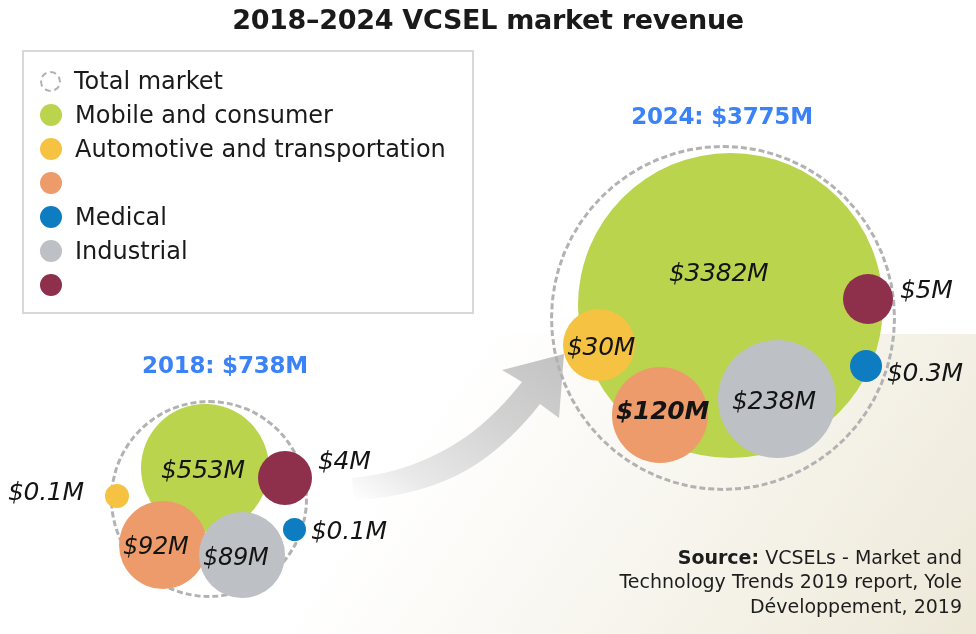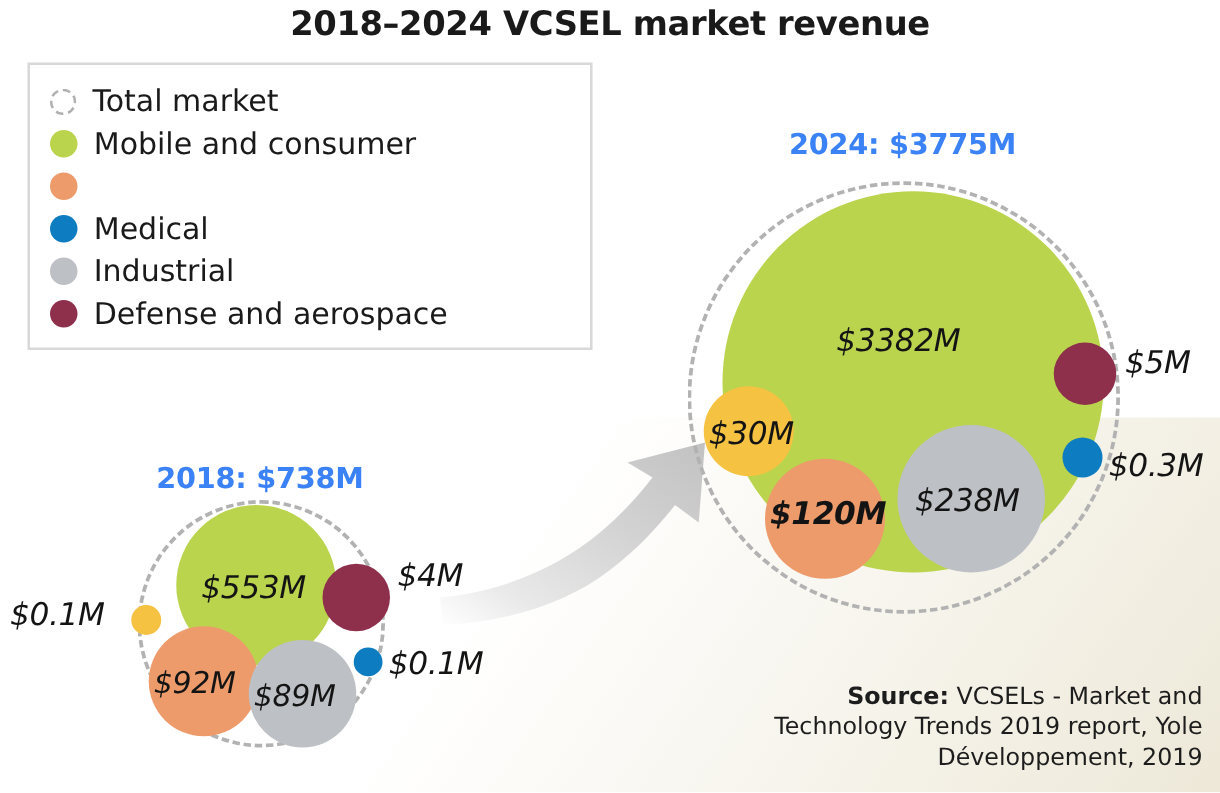--- a/index.html
+++ b/index.html
@@ -83,21 +83,21 @@
 
   
   .cluster-title {
     position: absolute;
     font-weight: bold;
     font-size: 23px;
     color: #3b82f6;
     white-space: nowrap;
     letter-spacing: -0.2px;
   }
-  #title-2018 { left: 108px; top: 370px; width: 200px; text-align: center; }
+  #title-2018 { left: 108px; top: 352px; width: 200px; text-align: right; }
   #title-2024 { left: 552px; top: 103px; width: 340px; text-align: center; }
 
   
   .total-ring {
     position: absolute;
     border-radius: 50%;
     border: 3px dashed #b2b2b2;
     box-sizing: border-box;
     background: transparent;
   }
@@ -163,38 +163,41 @@
     <div class="legend-row">
       <span class="swatch dashed"></span>
       <span class="legend-label">Total market</span>
     </div>
 
     <div class="legend-row">
       <span class="swatch" style="background:#bad44e"></span>
       <span class="legend-label">Mobile and consumer</span>
     </div>
 
+    <div class="legend-row">
+      <span class="swatch" style="background:#f5c242"></span>
+      <span class="legend-label">Automotive and transportation</span>
+    </div>
 
     <div class="legend-row">
       <span class="swatch" style="background:#ed9b6b"></span>
     </div>
 
     <div class="legend-row">
       <span class="swatch" style="background:#0d7cc0"></span>
       <span class="legend-label">Medical</span>
     </div>
 
     <div class="legend-row">
       <span class="swatch" style="background:#bdc0c4"></span>
       <span class="legend-label">Industrial</span>
     </div>
 
     <div class="legend-row">
       <span class="swatch" style="background:#8e2f4c"></span>
-      <span class="legend-label">Defense and aerospace</span>
     </div>
 
   </div>
 
   <div class="cluster-title" id="title-2018">2018: $738M</div>
 
   <div class="total-ring" style="left:110px; top:400px; width:198px; height:198px;"></div>
 
   <div class="bubble" style="left:141px; top:404px; width:128px; height:128px; background:#bad44e;"></div>
   <div class="bubble-label" style="left:161px; top:455px;">$553M</div>

